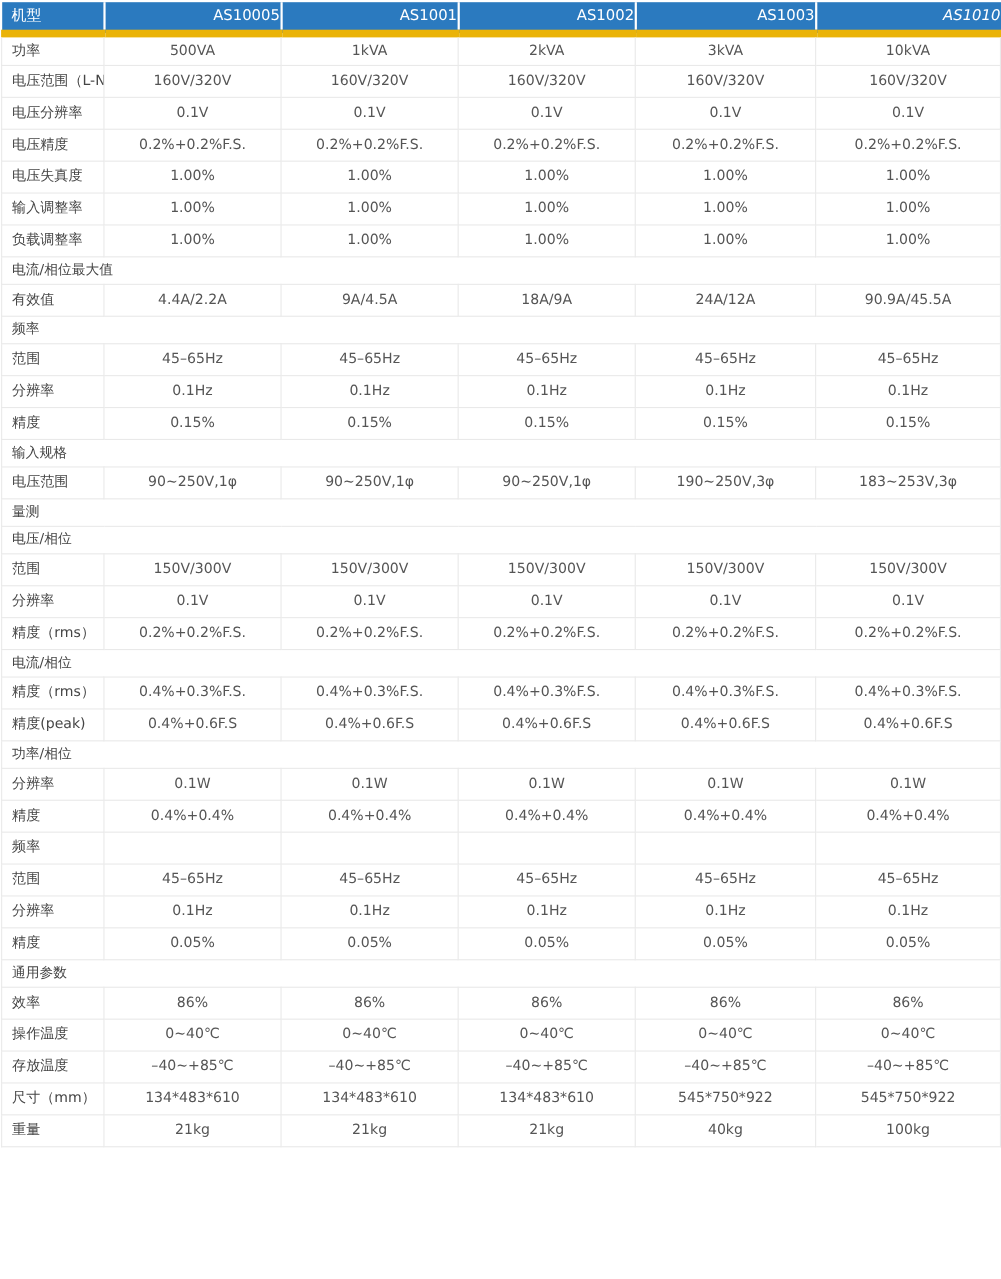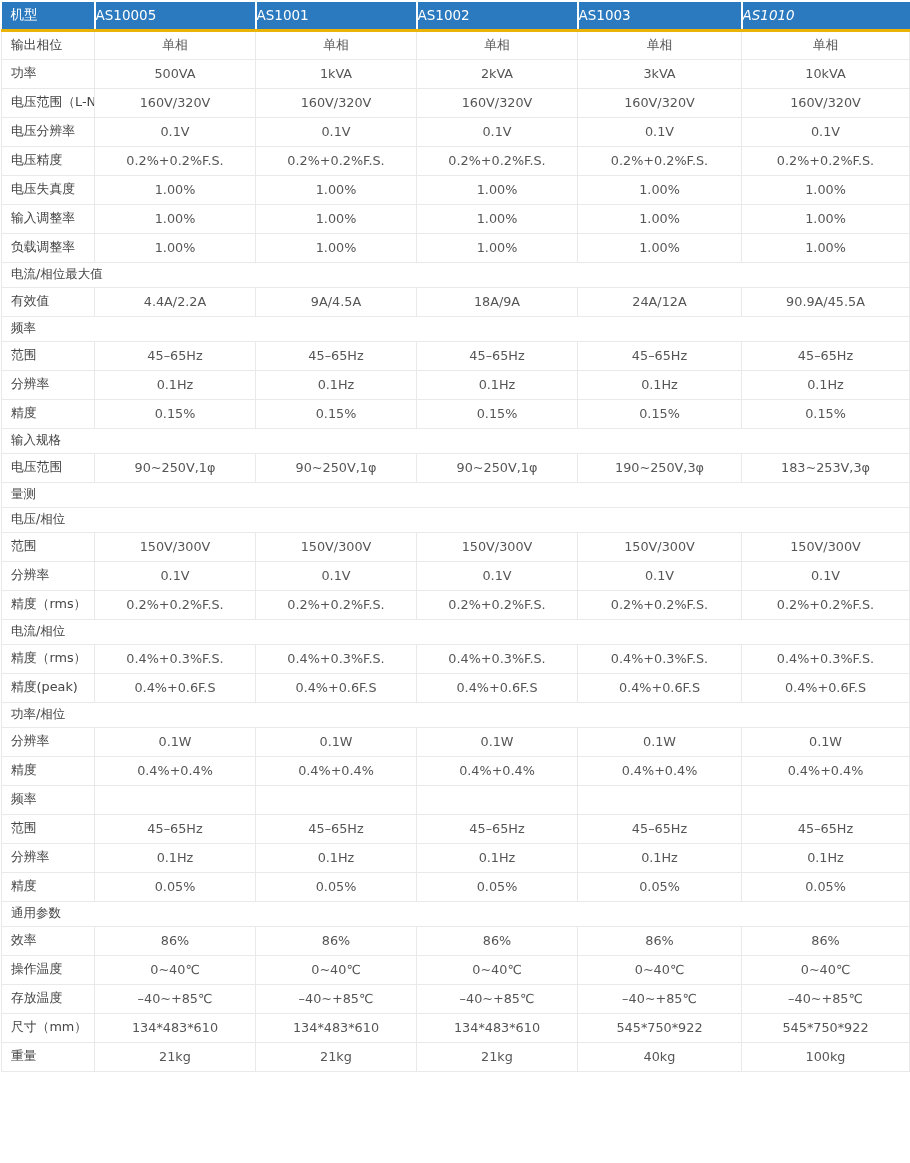--- a/index.html
+++ b/index.html
@@ -24,26 +24,26 @@
     table-layout:fixed;
     width:908px;
   }
   thead th{
     background:var(--header-bg);
     color:var(--header-text);
     font-size:13.5px;
     font-weight:400;
     height:28px;
     border-right:2px solid #ffffff;
-    border-bottom:3px solid #eab308;
+    border-bottom:7px solid #eab308;
     padding:0;
   }
   thead th:last-child{border-right:none;font-style:italic;}
   thead th.label{text-align:left;padding-left:9px;}
-  thead th.model{text-align:left;}
+  thead th.model{text-align:right;padding-left:48px;}
   tbody td{
     border:1px solid var(--border);
     font-size:12.8px;
     height:29px;
     padding:0;
     white-space:nowrap;
     overflow:hidden;
   }
   tbody td.label{
     text-align:left;
@@ -81,28 +81,20 @@
         <th class="label">机型</th>
         <th class="model">AS10005</th>
         <th class="model">AS1001</th>
         <th class="model">AS1002</th>
         <th class="model">AS1003</th>
         <th class="model">AS1010</th>
       </tr>
     </thead>
     <tbody>
         <tr>
-          <td class="label">输出相位</td>
-          <td class="value">单相</td>
-          <td class="value">单相</td>
-          <td class="value">单相</td>
-          <td class="value">单相</td>
-          <td class="value">单相</td>
-        </tr>
-        <tr>
           <td class="label">功率</td>
           <td class="value">500VA</td>
           <td class="value">1kVA</td>
           <td class="value">2kVA</td>
           <td class="value">3kVA</td>
           <td class="value">10kVA</td>
         </tr>
         <tr>
           <td class="label">电压范围（L-N）</td>
           <td class="value">160V/320V</td>

